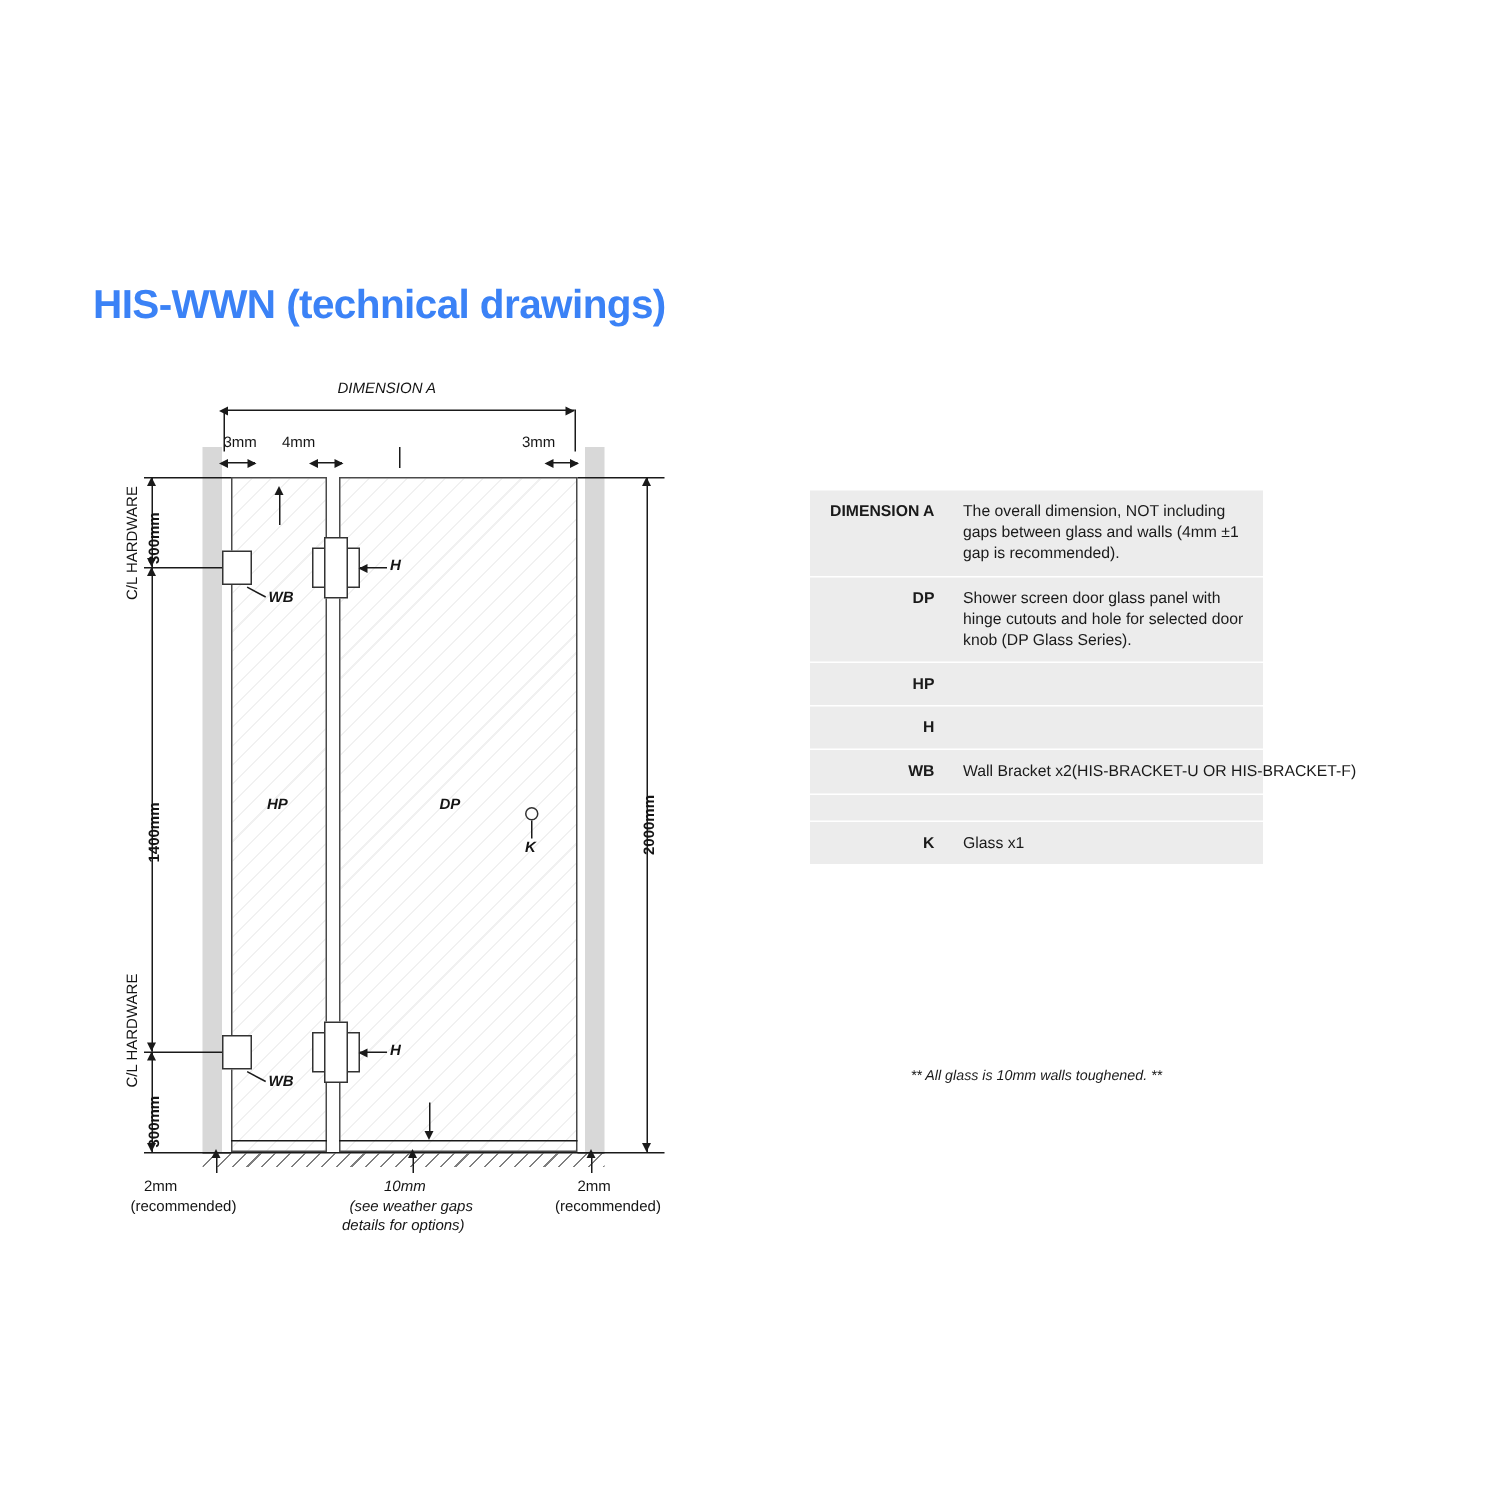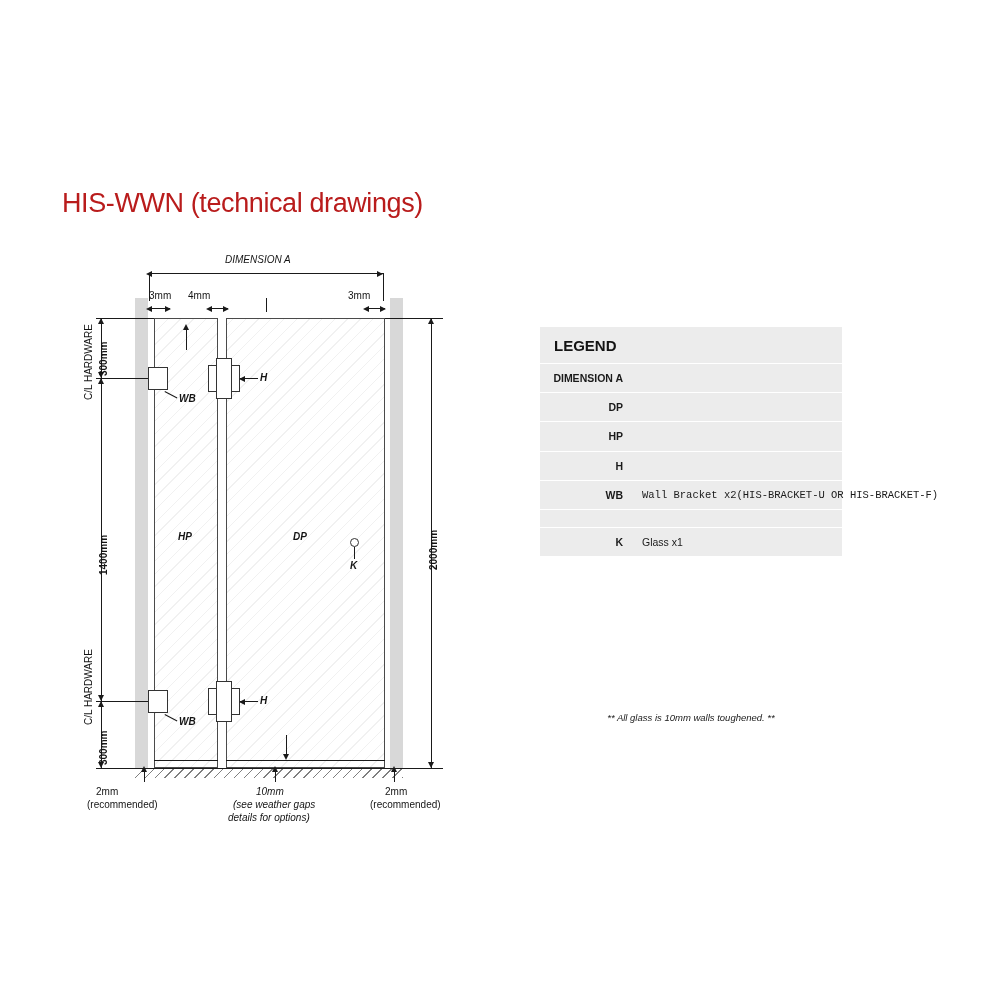--- a/index.html
+++ b/index.html
@@ -11,23 +11,23 @@
     color: #1a1a1a;
     position: relative;
     overflow: hidden;
   }
 
   
   #page-title {
     position: absolute;
     left: 62px; top: 188px;
     font-size: 27px;
-    font-weight: normal;
+    font-weight: bold;
     letter-spacing: -0.4px;
-    color: #b91c1c;
+    color: #3b82f6;
     white-space: nowrap;
   }
 
   
   #drawing {
     position: absolute;
     left: 60px; top: 250px;
     width: 420px; height: 590px;
   }
 
@@ -134,21 +134,21 @@
     font-weight: bold;
     font-size: 10.5px;
     line-height: 1.35;
   }
   #legend .val {
     flex: 1 1 auto;
     padding: 7px 8px 7px 10px;
     line-height: 1.35;
     font-size: 10.5px;
   }
-  #legend .val.wide { white-space: nowrap; font-family: Liberation Mono, monospace; }
+  #legend .val.wide { white-space: nowrap; }
   #legend .spacer { height: 18px; border-bottom: 1px solid #ffffff; }
   #legend-note {
     position: absolute;
     left: 540px; top: 712px;
     width: 302px;
     text-align: center;
     font-size: 9.5px;
     font-style: italic;
     color: #1a1a1a;
   }
@@ -272,28 +272,29 @@
   <div class="vline" style="left:334px; top:518px; height:14px;"></div>
   <div class="arrow-up" style="left:331px; top:516px;"></div>
   <div class="lbl" style="left:325px; top:536px;">2mm</div>
   <div class="lbl" style="left:310px; top:549px;">(recommended)</div>
 
   <div class="hline" style="left:94px; top:510px; width:64px;"></div>
   <div class="hline" style="left:166px; top:510px; width:159px;"></div>
 </div>
 
 <div id="legend">
-  <div class="legend-title">LEGEND</div>
 
   <div class="row">
     <div class="key">DIMENSION A</div>
+    <div class="val">The overall dimension, NOT including gaps between glass and walls (4mm ±1 gap is recommended).</div>
   </div>
 
   <div class="row">
     <div class="key">DP</div>
+    <div class="val">Shower screen door glass panel with hinge cutouts and hole for selected door knob (DP Glass Series).</div>
   </div>
 
   <div class="row">
     <div class="key">HP</div>
   </div>
 
   <div class="row">
     <div class="key">H</div>
   </div>
 

